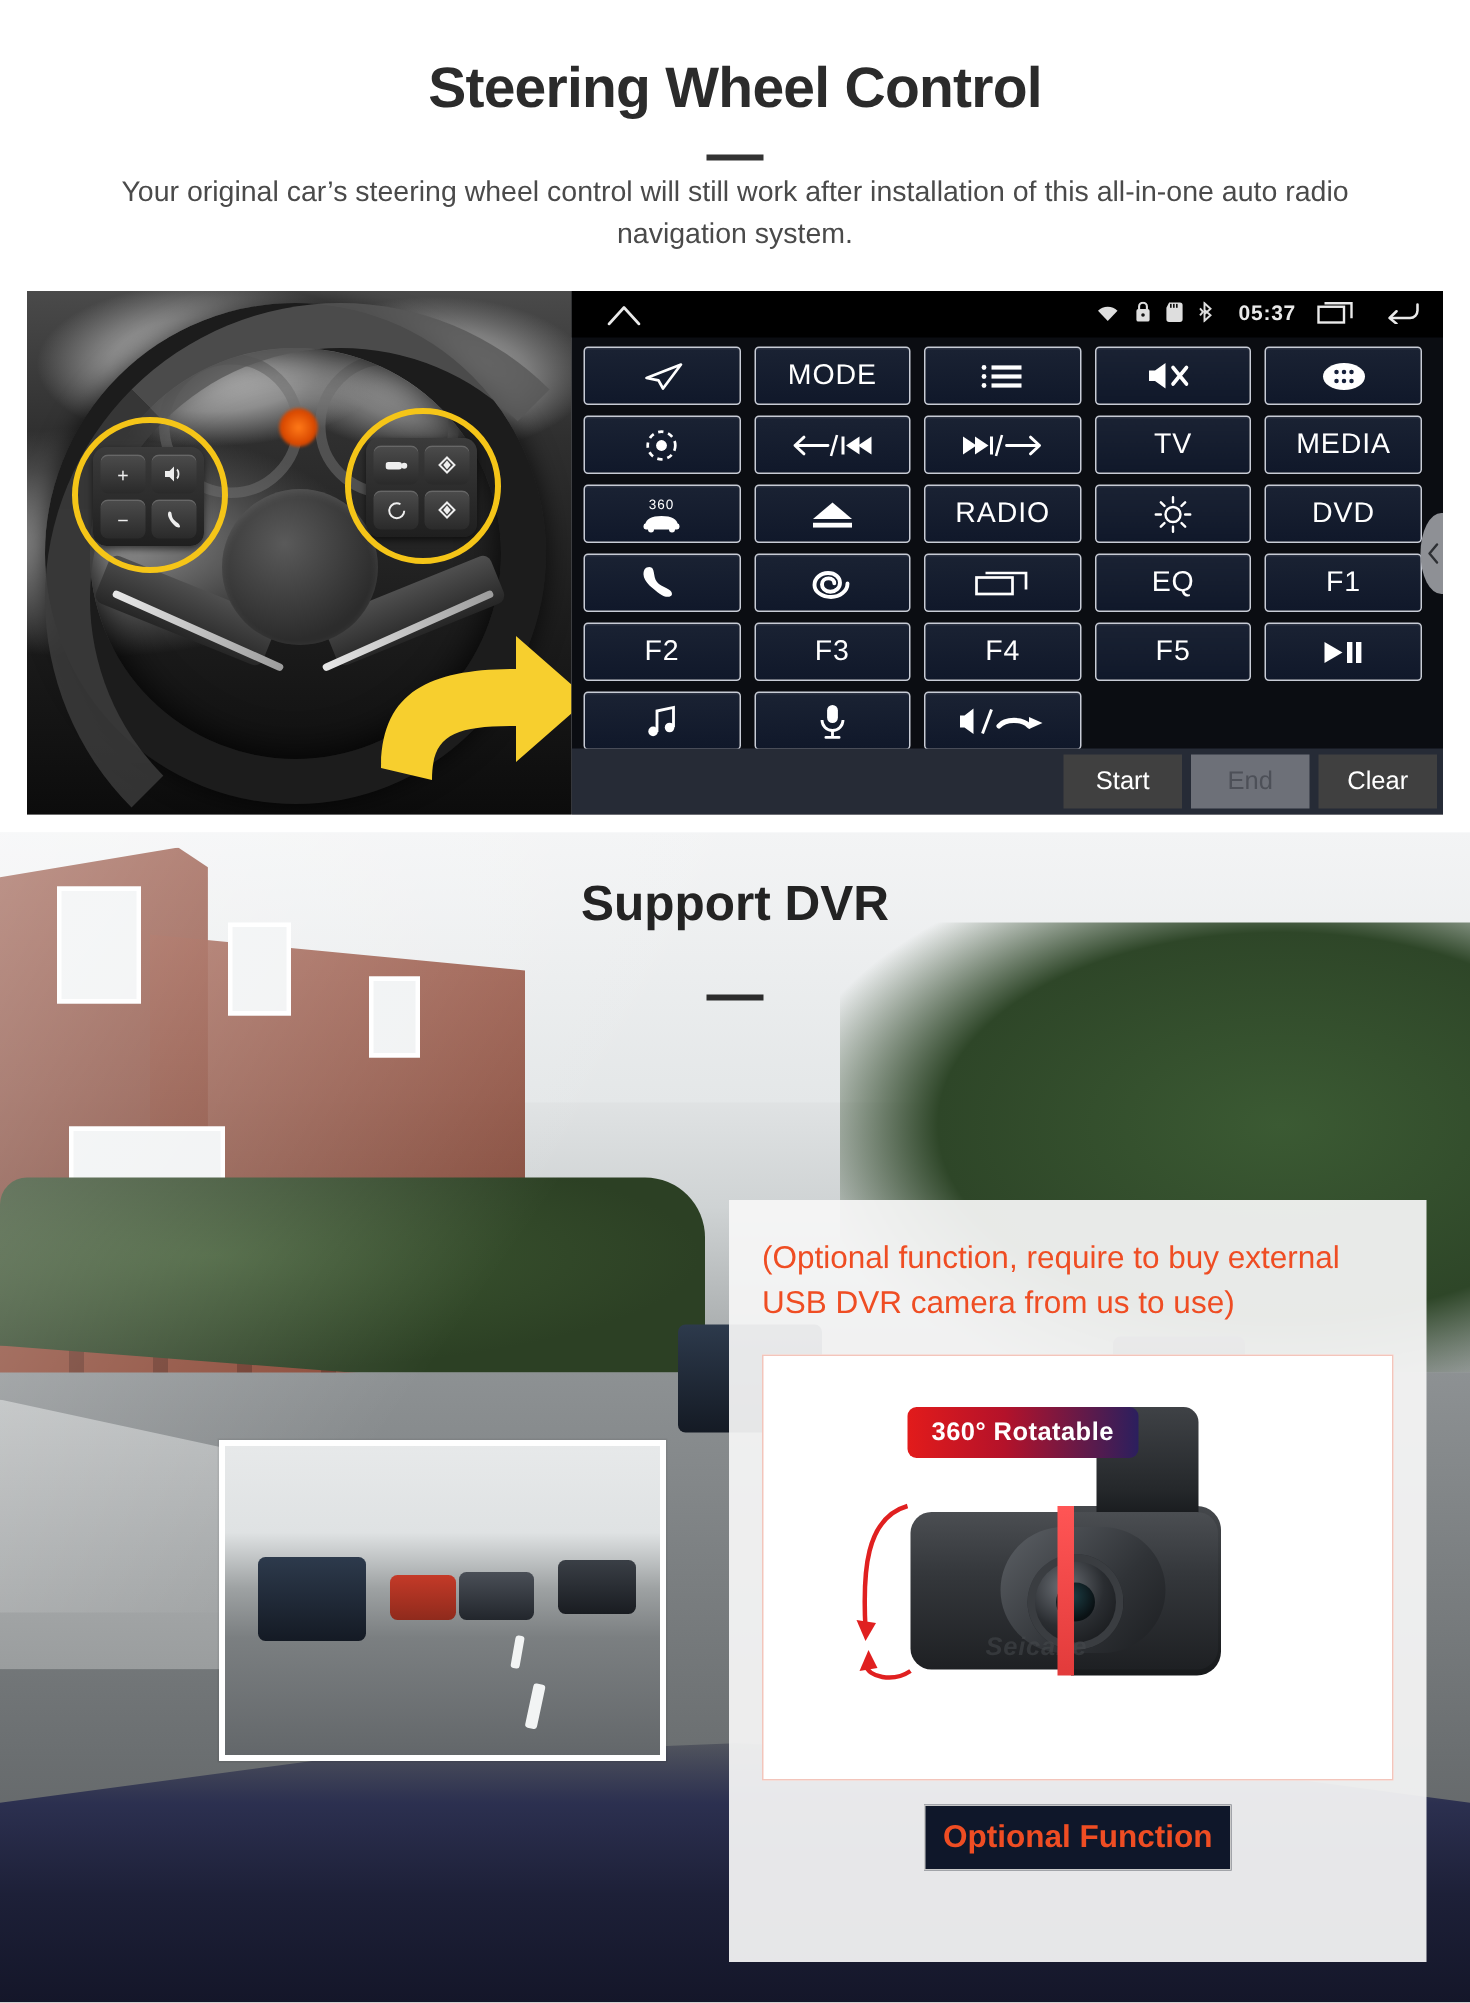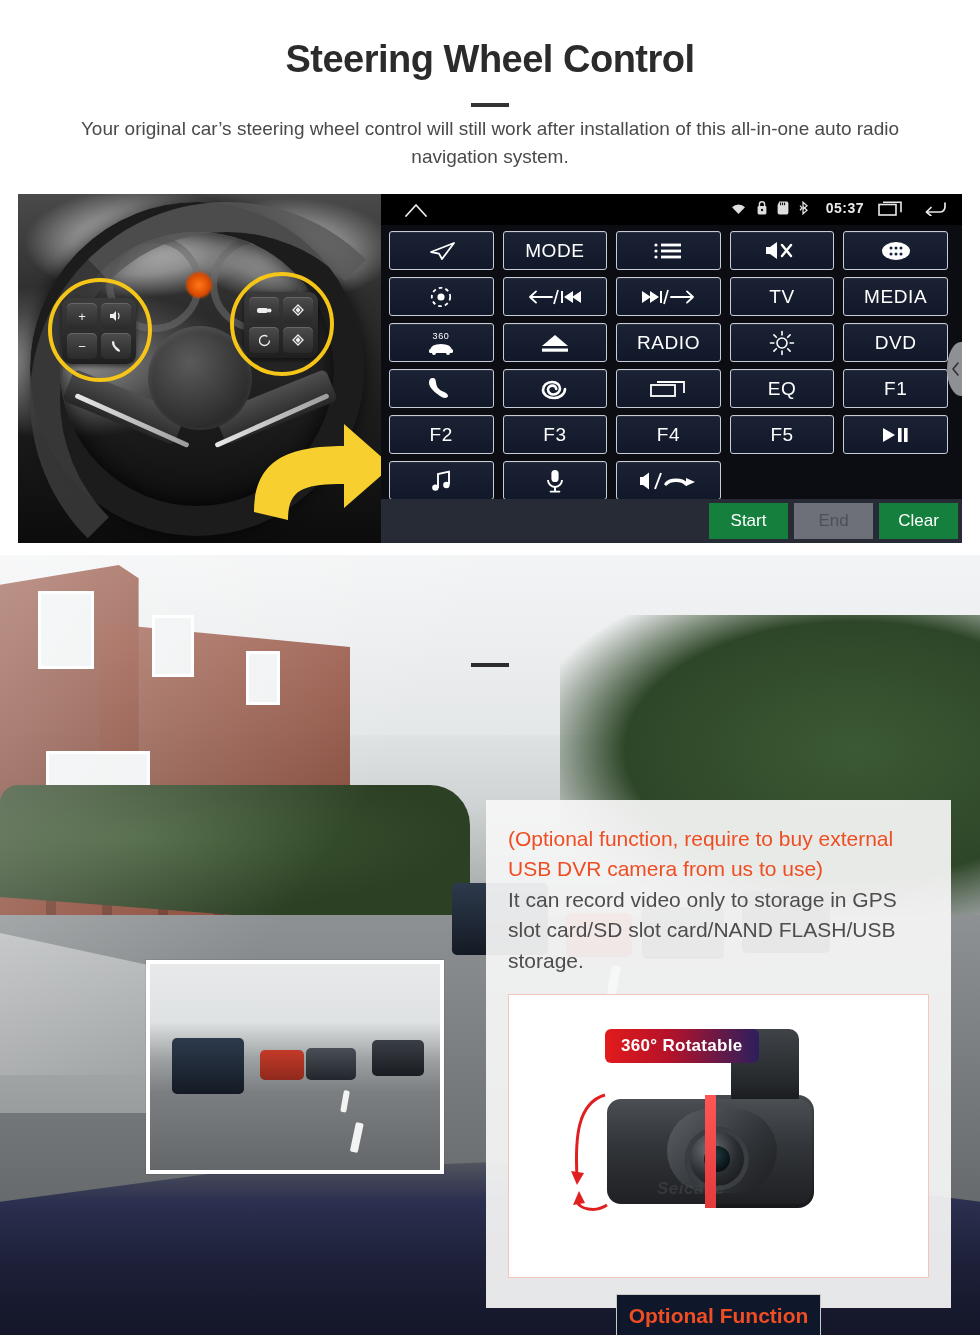--- a/index.html
+++ b/index.html
@@ -147,21 +147,21 @@
 
   .hu-footer {
     position:absolute; left:0; right:0; bottom:0; height:44px;
     background:#262b36; display:flex; align-items:stretch; justify-content:flex-end;
     padding: 4px 4px 4px 0; gap: 6px;
   }
   .hu-act {
     min-width: 79px; padding: 0 14px;
     display:flex; align-items:center; justify-content:center;
     color:#fff; font-size:17px; border:none;
-    background:#15803d; font-family:"Liberation Sans", sans-serif;
+    background:#404040; font-family:"Liberation Sans", sans-serif;
   }
   .hu-act.disabled { background:#6d7078; color:#4d5058; }
 
   .side-tab {
     position:absolute; right:-13px; top:148px; width:28px; height:54px;
     background:#8e9095; border-radius:50%;
     display:flex; align-items:center; justify-content:flex-start;
     padding-left:4px; color:#2d2f33; font-size:13px;
   }
 
@@ -661,35 +661,35 @@
     <div class="car" style="left:742px; top:336px; width:88px;  height:62px;  background:linear-gradient(180deg,#3a3f46,#191c21);"></div>
 
     <div class="lane" style="left:612px; top:410px; width:9px;  height:34px; transform:rotate(10deg);"></div>
     <div class="lane" style="left:636px; top:462px; width:12px; height:46px; transform:rotate(12deg);"></div>
     <div class="lane" style="left:672px; top:534px; width:16px; height:62px; transform:rotate(14deg);"></div>
 
     <div class="windshield-glare"></div>
     <div class="dashboard"></div>
   </div>
 
+  <h2 class="dvr-title">Support DVR</h2>
   <div class="dvr-rule" style="position:absolute;left:471px;top:90px;"></div>
 
   <div class="inset" style="top:405px;">
     <div class="inset-scene"></div>
     <div class="car" style="left:22px; top:74px; width:72px; height:56px; background:linear-gradient(180deg,#2d3a4c,#141a24);"></div>
     <div class="car" style="left:110px; top:86px; width:44px; height:30px; background:linear-gradient(180deg,#c43a28,#8f2a1c);"></div>
     <div class="car" style="left:156px; top:84px; width:50px; height:32px; background:linear-gradient(180deg,#4a4f57,#22262c);"></div>
     <div class="car" style="left:222px; top:76px; width:52px; height:36px; background:linear-gradient(180deg,#3a3f46,#191c21);"></div>
     <div class="lane" style="left:194px; top:126px; width:6px; height:22px; transform:rotate(10deg);"></div>
     <div class="lane" style="left:206px; top:158px; width:8px; height:30px; transform:rotate(12deg);"></div>
   </div>
 
   <div class="panel" style="top:245px;">
     <p class="p-orange">(Optional function, require to buy external USB DVR camera from us to use)</p>
-    <p class="p-gray">It can record video only to storage in GPS slot card/SD slot card/NAND FLASH/USB storage.</p>
 
     <div class="cam-box">
       <div class="badge">360° Rotatable</div>
 
       <div class="rot-arrows">
         <svg width="70" height="134" viewBox="0 0 70 134">
           <path d="M40 14 C12 22 10 58 12 96" fill="none" stroke="#e02020" stroke-width="3"></path>
           <path d="M6 90 L12 104 L19 92 Z" fill="#e02020"></path>
           <path d="M12 120 C14 128 30 132 42 124" fill="none" stroke="#e02020" stroke-width="3"></path>
           <path d="M8 112 L14 124 L20 110 Z" fill="#e02020" transform="rotate(180 14 117)"></path>

